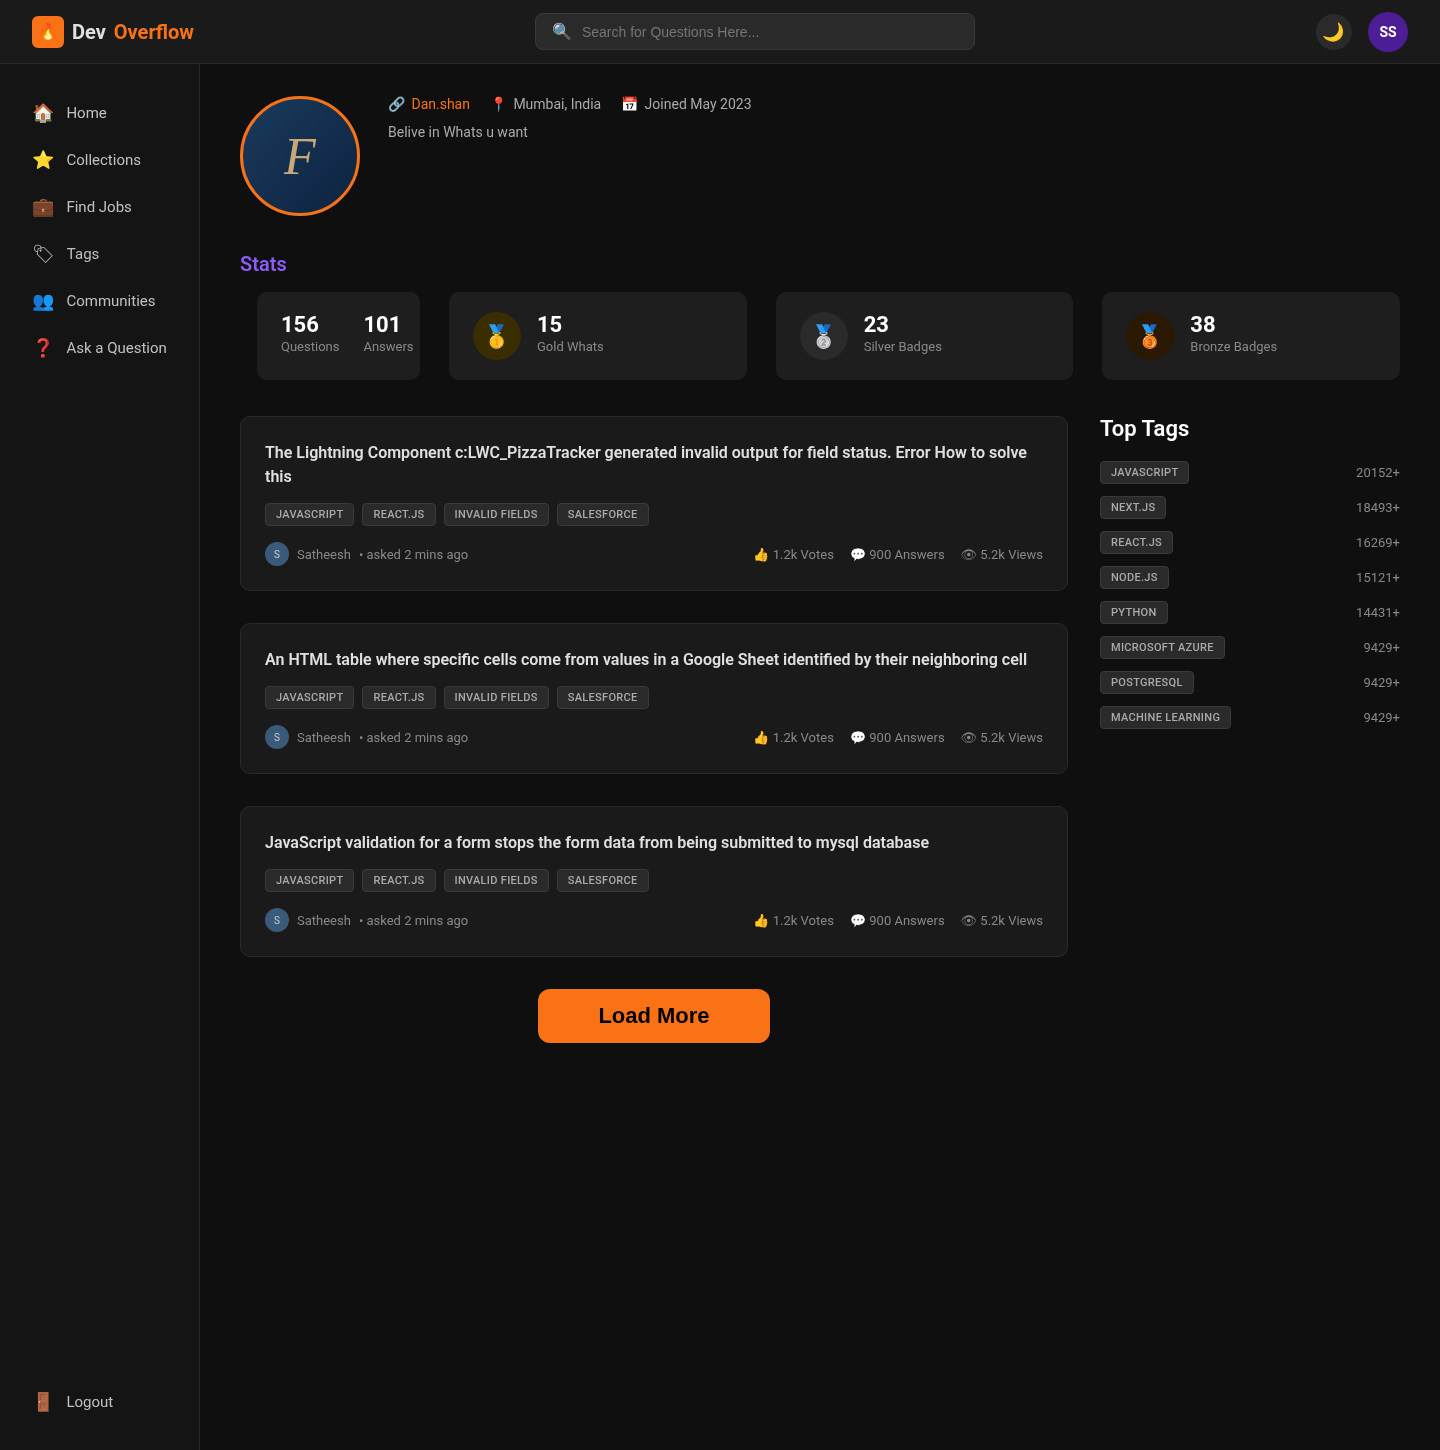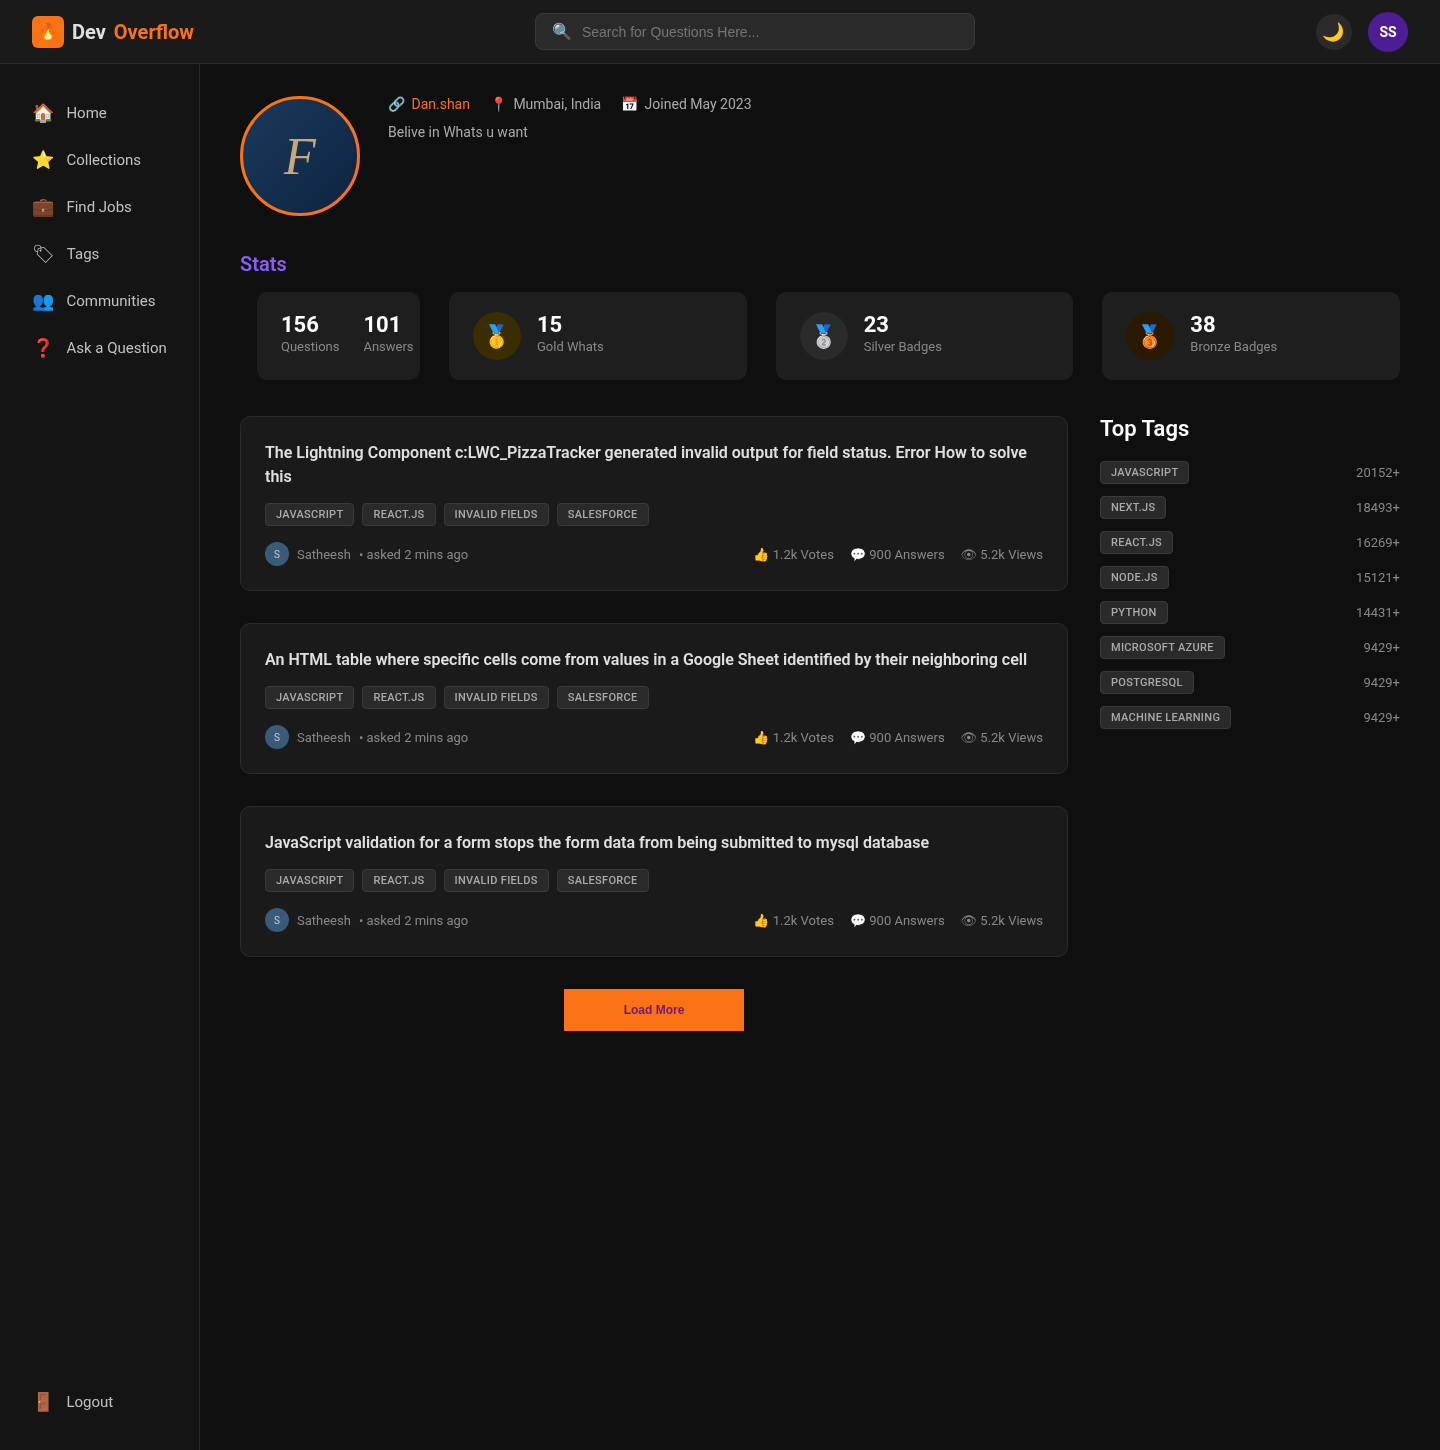--- a/index.html
+++ b/index.html
@@ -302,25 +302,25 @@
     .post-stat { display: flex; align-items: center; gap: 5px; }
 
     
     .load-more-section {
       text-align: center;
       margin-top: 24px;
       padding-bottom: 48px;
     }
     .load-more-btn {
       background: #f97316;
-      color: #701a75;
+      color: #000000;
       border: none;
-      border-radius: 0;
+      border-radius: 12px;
       padding: 14px 60px;
-      font-size: 12px;
+      font-size: 22px;
       font-weight: 600;
       cursor: pointer;
       transition: background 0.2s;
     }
 
     
     .tags-section { }
     .tag-row {
       display: flex;
       align-items: center;

